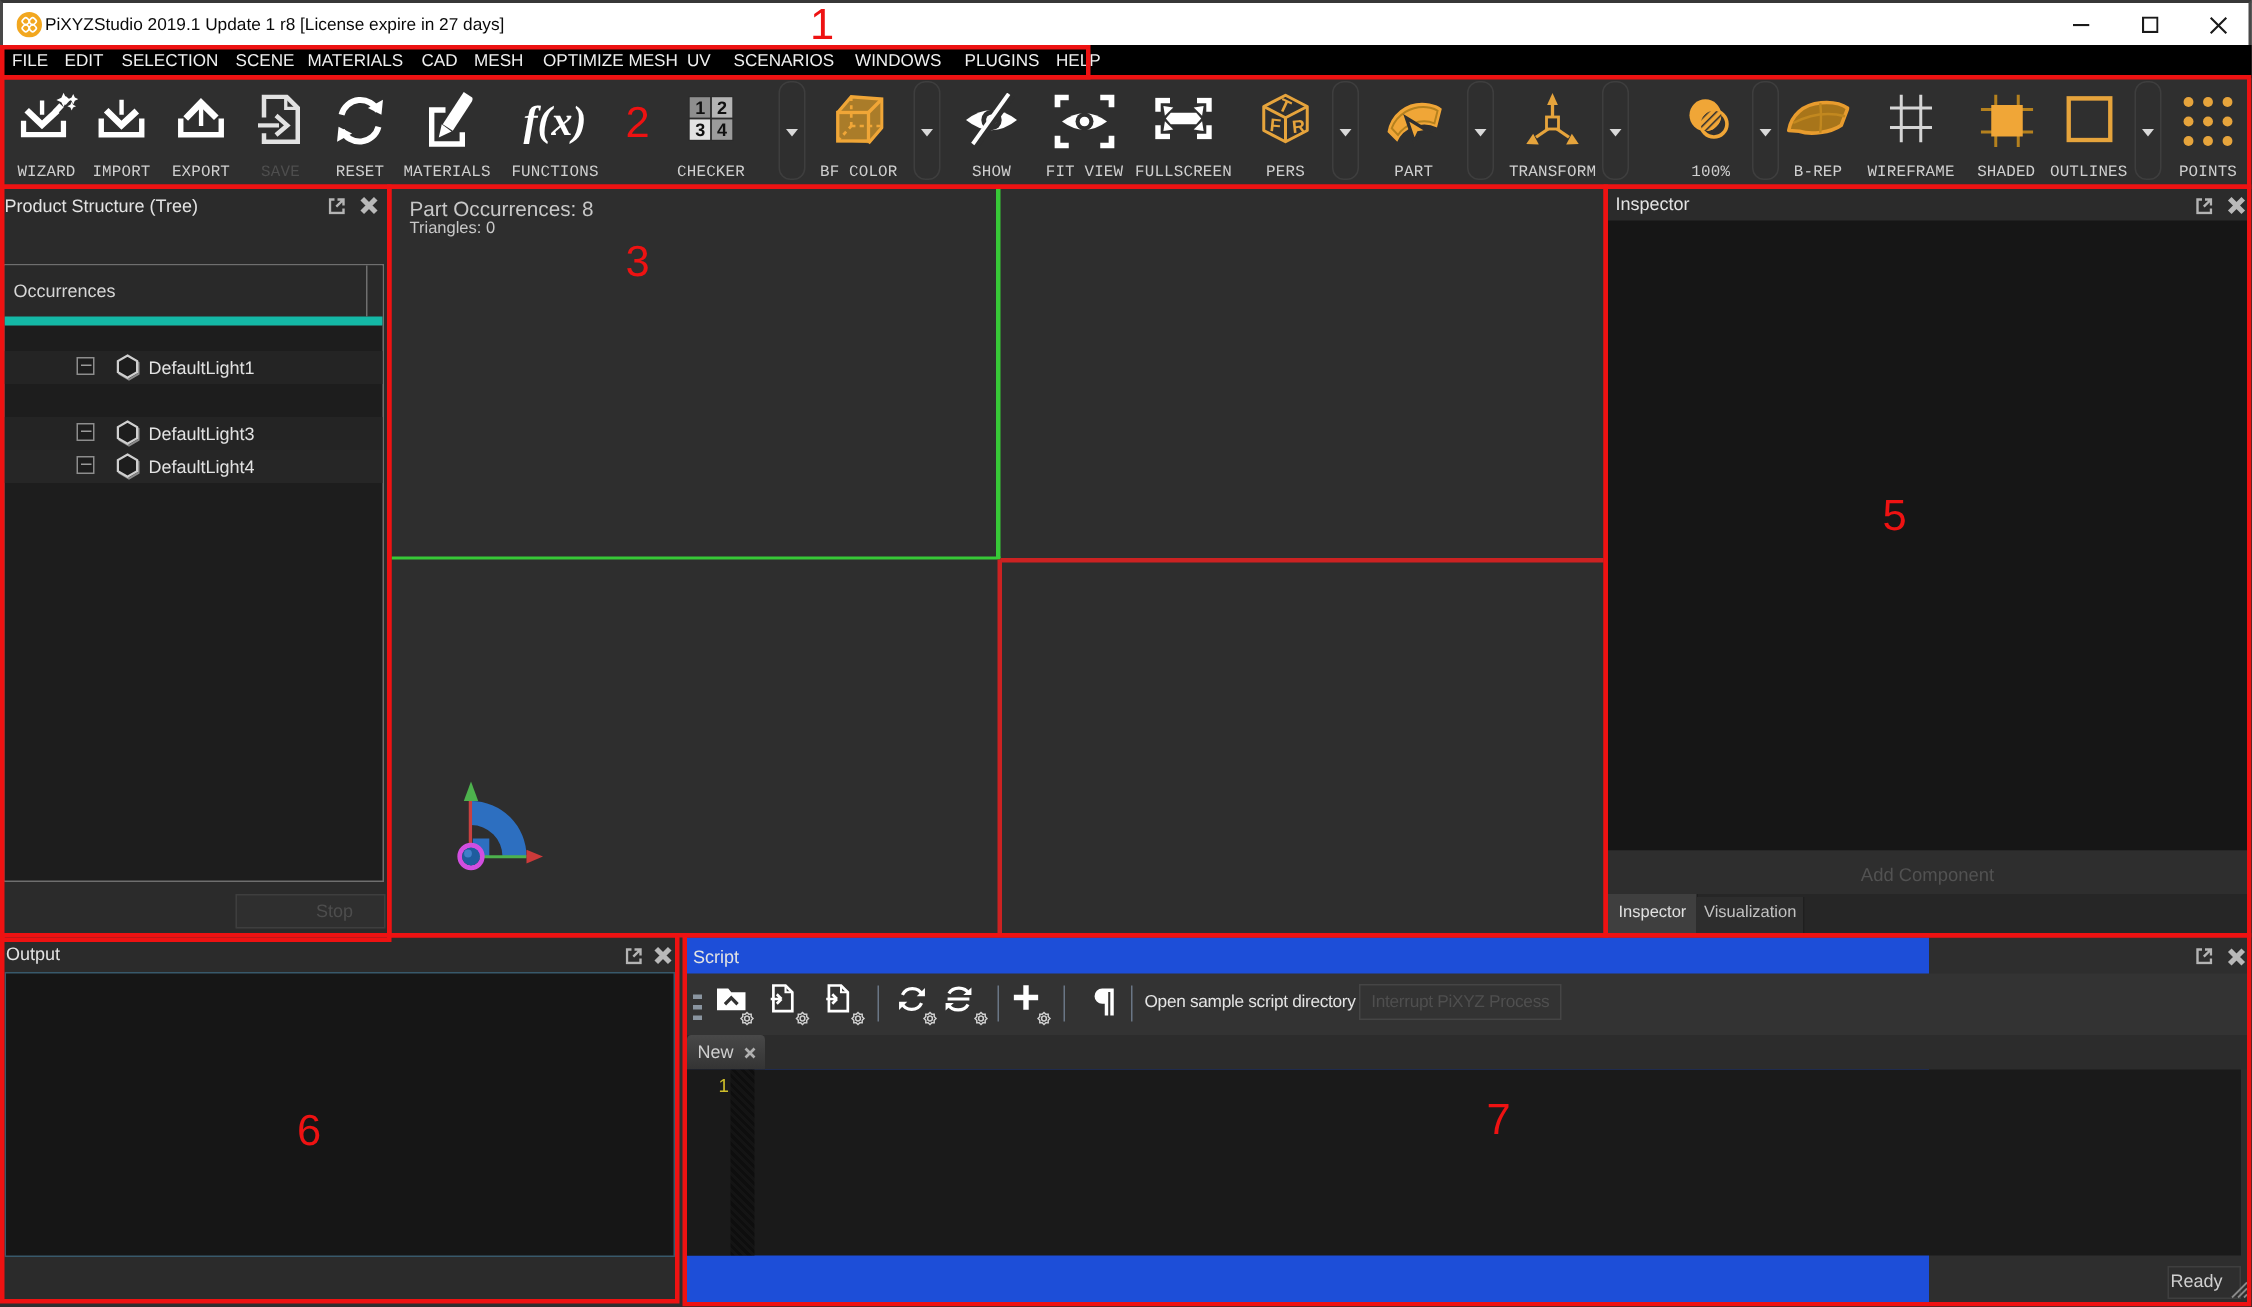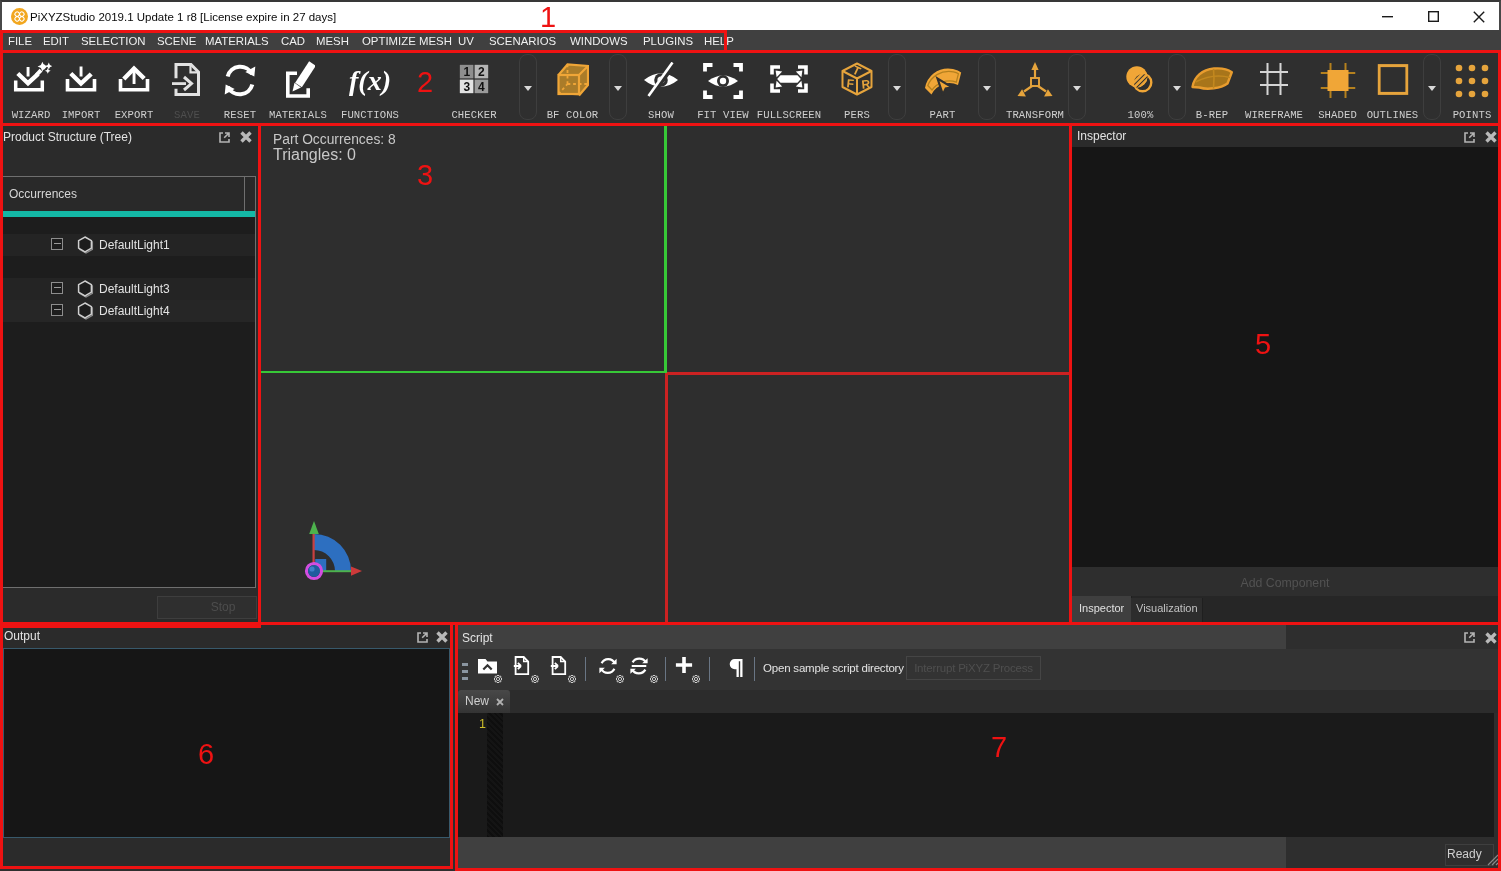--- a/index.html
+++ b/index.html
@@ -37,21 +37,21 @@
       <rect width="11" height="1.4" fill="#1a1a1a"></rect>
     </svg>
   <svg class="abs" style="left:1426px;top:9px;" width="11" height="11" viewBox="0 0 11 11">
       <rect x="0.7" y="0.7" width="9.6" height="9.6" fill="none" stroke="#1a1a1a" stroke-width="1.4"></rect>
     </svg>
   <svg class="abs" style="left:1471px;top:9px;" width="12" height="12" viewBox="0 0 12 12">
       <path d="M0.8 0.8 L11.2 11.2 M11.2 0.8 L0.8 11.2" stroke="#1a1a1a" stroke-width="1.4"></path>
     </svg>
 </div>
 
-<div class="abs" style="left:0;top:30px;width:1501px;height:22px;background:#404040;">
+<div class="abs" style="left:0;top:30px;width:1501px;height:22px;background:#000000;">
   <div class="abs mi" style="left:8px;">FILE</div>
   <div class="abs mi" style="left:43px;">EDIT</div>
   <div class="abs mi" style="left:81px;">SELECTION</div>
   <div class="abs mi" style="left:157px;">SCENE</div>
   <div class="abs mi" style="left:205px;">MATERIALS</div>
   <div class="abs mi" style="left:281px;">CAD</div>
   <div class="abs mi" style="left:316px;">MESH</div>
   <div class="abs mi" style="left:362px;">OPTIMIZE MESH</div>
   <div class="abs mi" style="left:458px;">UV</div>
   <div class="abs mi" style="left:489px;">SCENARIOS</div>
@@ -398,21 +398,21 @@
   </div>
 </div>
 
 <div class="abs" style="left:261px;top:126px;width:808px;height:496px;background:#2e2e2e;" id="viewport">
 
   <div class="abs" style="left:403px;top:0;width:3px;height:246px;background:#37c837;"></div>
   <div class="abs" style="left:0;top:245px;width:406px;height:2px;background:#37c837;"></div>
   <div class="abs" style="left:404px;top:247px;width:3px;height:249px;background:#cc2222;"></div>
   <div class="abs" style="left:406px;top:246px;width:402px;height:3px;background:#cc2222;"></div>
   <div class="abs" style="left:12px;top:6px;font-size:13.8px;color:#c8c8c8;">Part Occurrences: 8</div>
-  <div class="abs" style="left:12px;top:19.5px;font-size:16px;color:#c8c8c8;">Triangles: 0</div>
+  <div class="abs" style="left:12px;top:19.5px;font-size:11px;color:#c8c8c8;">Triangles: 0</div>
 
   <svg class="abs" style="left:39px;top:389px;" width="70" height="70" viewBox="0 0 70 70">
     <path d="M14 19 A37 37 0 0 1 51 56 L35 56 A21 21 0 0 0 14 35 z" fill="#2d6fc0"></path>
     <rect x="15.2" y="44" width="11" height="12" fill="#2d6fc0"></rect>
     <path d="M13.6 19 V56" stroke="#c84040" stroke-width="2.2"></path>
     <path d="M14 6 L9.2 19 H18.8 z" fill="#4db24d"></path>
     <path d="M19 56.2 H51" stroke="#4db24d" stroke-width="2"></path>
     <path d="M51 51.5 L62 56 L51 60.7 z" fill="#cc3a3a"></path>
     <circle cx="14" cy="56" r="7.5" fill="none" stroke="#d24ee0" stroke-width="3.2"></circle>
     <circle cx="14" cy="56" r="6" fill="#1f5c9e"></circle>
@@ -448,21 +448,21 @@
   <svg class="abs" style="left:417px;top:7px;" width="11" height="11" viewBox="0 0 11 11">
     <path d="M4 1 H1 V10 H10 V7" fill="none" stroke="#b4b4b4" stroke-width="1.6"></path>
     <path d="M6 1 h4 v4 M10 1 L5.2 5.8" stroke="#b4b4b4" stroke-width="1.6" fill="none"></path>
   </svg>
   <svg class="abs" style="left:436px;top:6px;" width="12" height="12" viewBox="0 0 12 12">
     <path d="M1.5 1.5 L10.5 10.5 M10.5 1.5 L1.5 10.5" stroke="#b9b9b9" stroke-width="3.4"></path>
   </svg>
   <div class="abs" style="left:3px;top:23px;width:447px;height:190px;background:#161616;border:1px solid #38596b;box-sizing:border-box;"></div>
 </div>
 
-<div class="abs" style="left:458px;top:625px;width:828px;height:243px;background:#404040;" id="script">
+<div class="abs" style="left:458px;top:625px;width:828px;height:243px;background:#1d4ed8;" id="script">
   <div class="abs hdr" style="left:4px;top:6px;">Script</div>
   <svg class="abs" style="left:1006px;top:7px;" width="11" height="11" viewBox="0 0 11 11">
     <path d="M4 1 H1 V10 H10 V7" fill="none" stroke="#b4b4b4" stroke-width="1.6"></path>
     <path d="M6 1 h4 v4 M10 1 L5.2 5.8" stroke="#b4b4b4" stroke-width="1.6" fill="none"></path>
   </svg>
   <svg class="abs" style="left:1027px;top:7px;" width="12" height="12" viewBox="0 0 12 12">
     <path d="M1.5 1.5 L10.5 10.5 M10.5 1.5 L1.5 10.5" stroke="#b9b9b9" stroke-width="3.4"></path>
   </svg>
 
   <div class="abs" style="left:0;top:65px;width:1043px;height:23px;background:#2c2c2c;">

